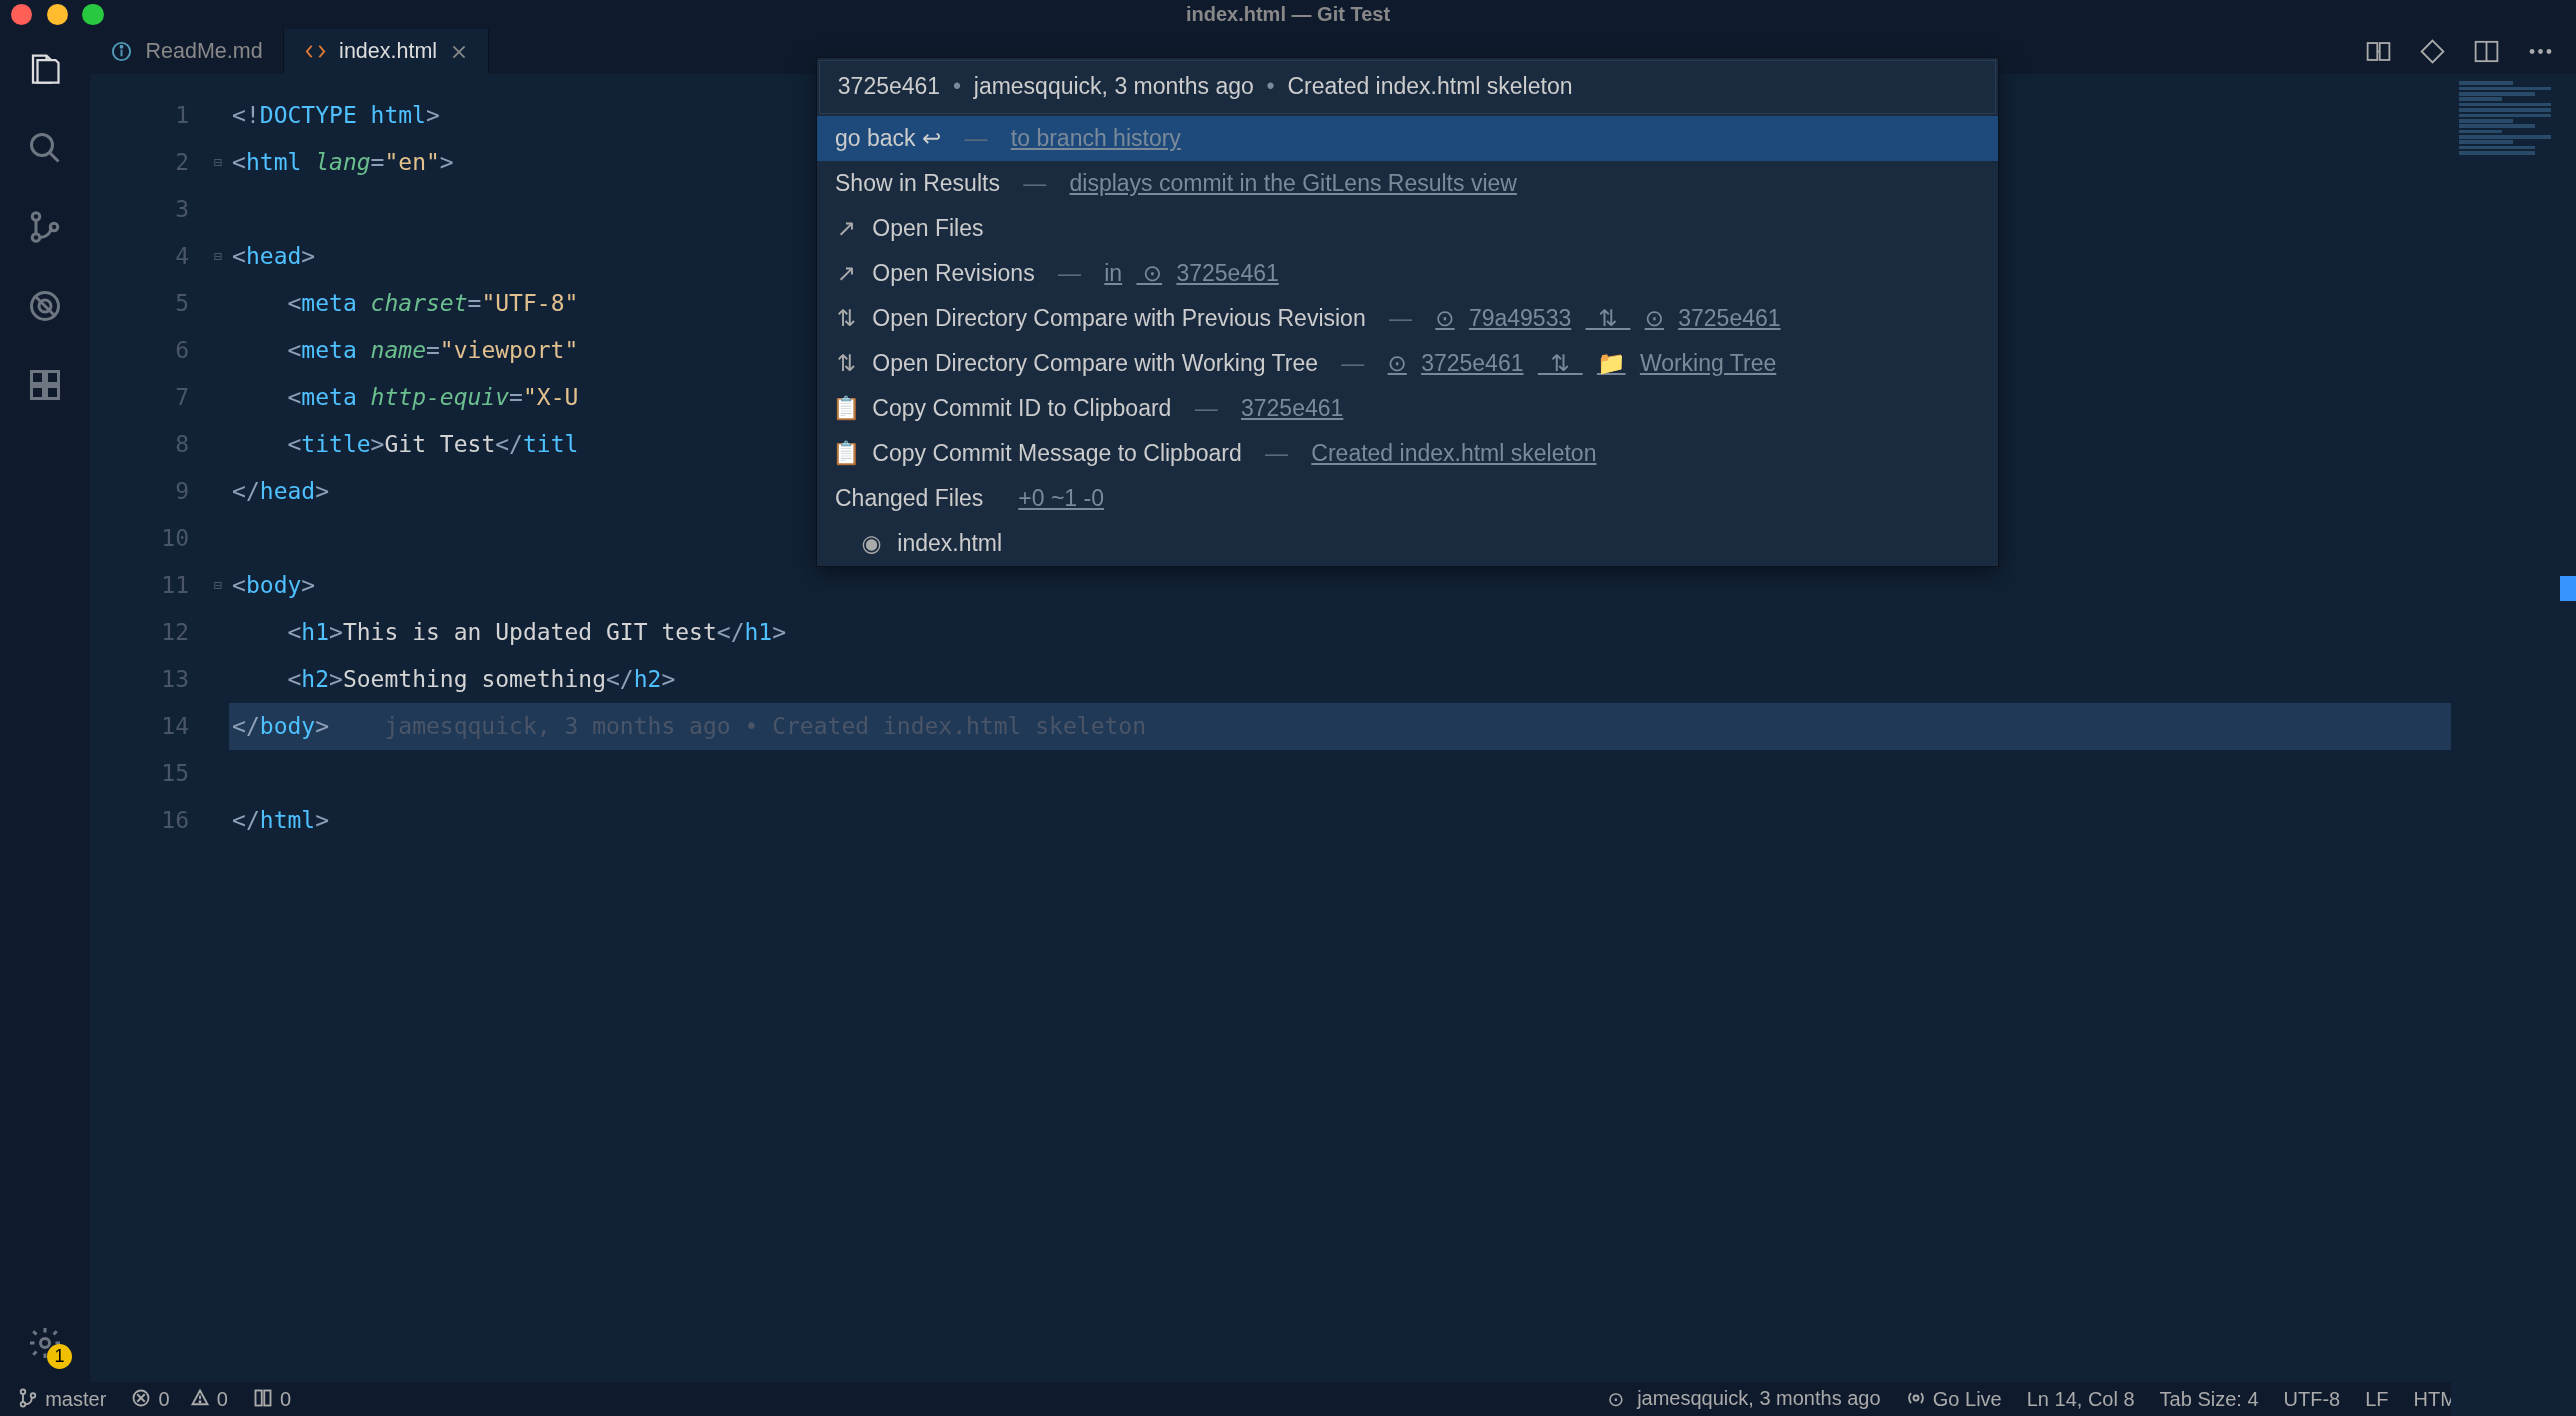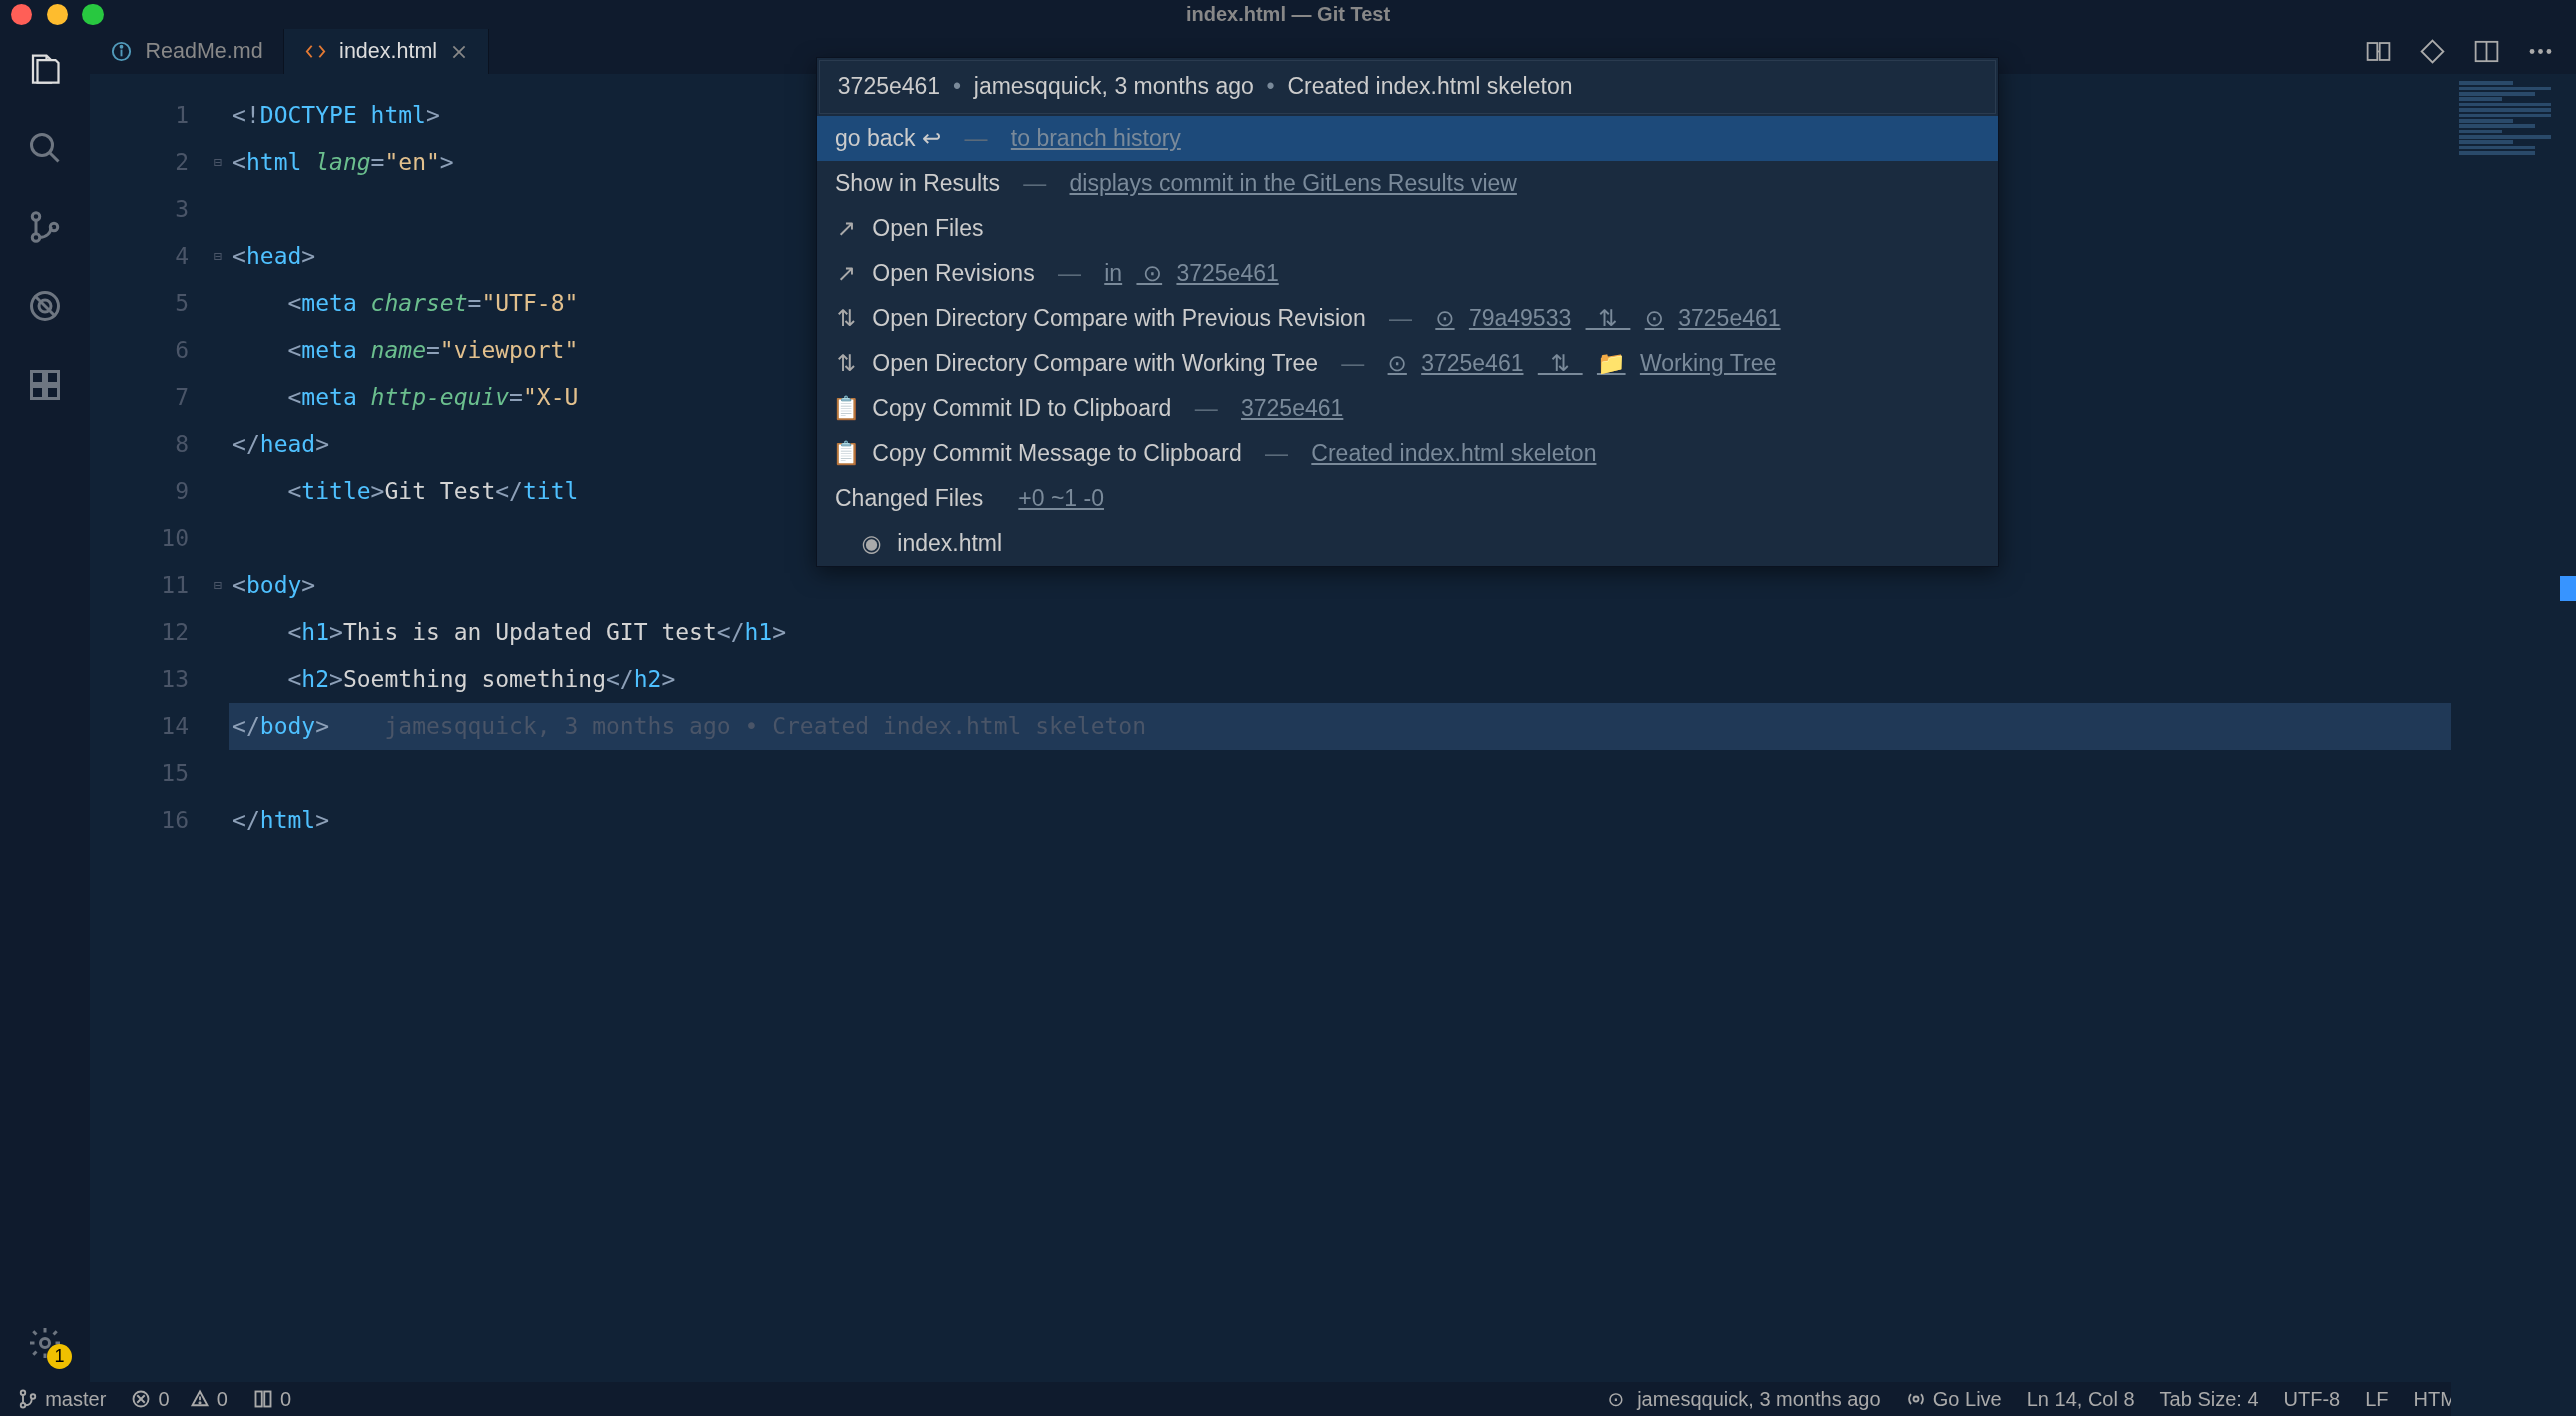--- a/index.html
+++ b/index.html
@@ -230,21 +230,21 @@
 .status-bar {
   height: 34px;
   background: #0f1b2d;
   display: flex;
   align-items: center;
   padding: 0 18px;
   font-size: 20px;
   color: #aaa;
   gap: 25px;
 }
-.status-bar .sb-item { display: flex; align-items: center; gap: 7.2px; cursor: pointer; }
+.status-bar .sb-item { display: flex; gap: 7.2px; cursor: pointer; }
 .status-bar .sb-right { margin-left: auto; display: flex; gap: 25px; align-items: center; }
 .sb-icon { width: 20px; height: 20px; }
 </style>
 </head>
 <body>
 
 <div class="titlebar">
   <div class="traffic-lights">
     <div class="traffic-light tl-red"></div>
     <div class="traffic-light tl-yellow"></div>
@@ -385,22 +385,22 @@
       </div>
       <div class="code-col">
         <div class="code-line" style="height:18px"></div>
         <div class="code-line"><span class="tok-punc">&lt;!</span><span class="tok-doctype">DOCTYPE html</span><span class="tok-punc">&gt;</span></div>
         <div class="code-line"><span class="tok-punc">&lt;</span><span class="tok-tag">html</span> <span class="tok-attr">lang</span><span class="tok-punc">=</span><span class="tok-str">"en"</span><span class="tok-punc">&gt;</span></div>
         <div class="code-line"></div>
         <div class="code-line"><span class="tok-punc">&lt;</span><span class="tok-tag">head</span><span class="tok-punc">&gt;</span></div>
         <div class="code-line">    <span class="tok-punc">&lt;</span><span class="tok-tag">meta</span> <span class="tok-attr">charset</span><span class="tok-punc">=</span><span class="tok-str">"UTF-8"</span></div>
         <div class="code-line">    <span class="tok-punc">&lt;</span><span class="tok-tag">meta</span> <span class="tok-attr">name</span><span class="tok-punc">=</span><span class="tok-str">"viewport"</span></div>
         <div class="code-line">    <span class="tok-punc">&lt;</span><span class="tok-tag">meta</span> <span class="tok-attr">http-equiv</span><span class="tok-punc">=</span><span class="tok-str">"X-U</span></div>
+        <div class="code-line">    <span class="tok-punc">&lt;</span><span class="tok-tag">title</span><span class="tok-punc">&gt;</span><span class="tok-text">Git Test</span><span class="tok-punc">&lt;/</span><span class="tok-tag">titl</span></div>
         <div class="code-line"><span class="tok-punc">&lt;/</span><span class="tok-tag">head</span><span class="tok-punc">&gt;</span></div>
-        <div class="code-line">    <span class="tok-punc">&lt;</span><span class="tok-tag">title</span><span class="tok-punc">&gt;</span><span class="tok-text">Git Test</span><span class="tok-punc">&lt;/</span><span class="tok-tag">titl</span></div>
         <div class="code-line"></div>
         <div class="code-line"><span class="tok-punc">&lt;</span><span class="tok-tag">body</span><span class="tok-punc">&gt;</span></div>
         <div class="code-line">    <span class="tok-punc">&lt;</span><span class="tok-tag">h1</span><span class="tok-punc">&gt;</span><span class="tok-text">This is an Updated GIT test</span><span class="tok-punc">&lt;/</span><span class="tok-tag">h1</span><span class="tok-punc">&gt;</span></div>
         <div class="code-line">    <span class="tok-punc">&lt;</span><span class="tok-tag">h2</span><span class="tok-punc">&gt;</span><span class="tok-text">Soemthing something</span><span class="tok-punc">&lt;/</span><span class="tok-tag">h2</span><span class="tok-punc">&gt;</span></div>
         <div class="code-line current"><span class="tok-punc">&lt;/</span><span class="tok-tag">body</span><span class="tok-punc">&gt;</span><span class="tok-ghost">    jamesqquick, 3 months ago • Created index.html skeleton</span></div>
         <div class="code-line"></div>
         <div class="code-line"><span class="tok-punc">&lt;/</span><span class="tok-tag">html</span><span class="tok-punc">&gt;</span></div>
       </div>
     </div>
 

